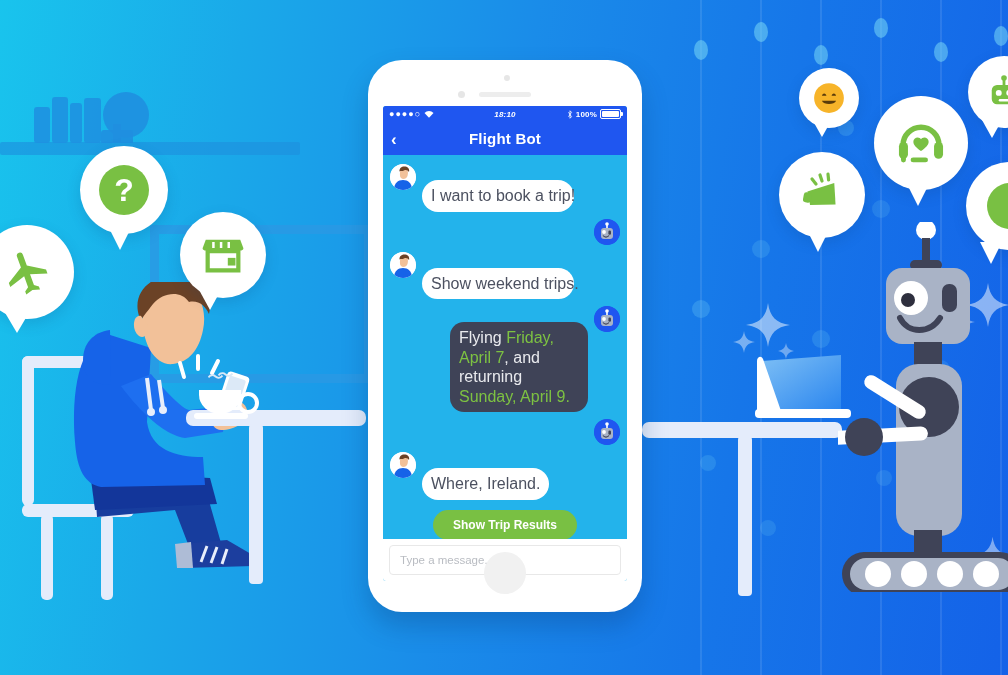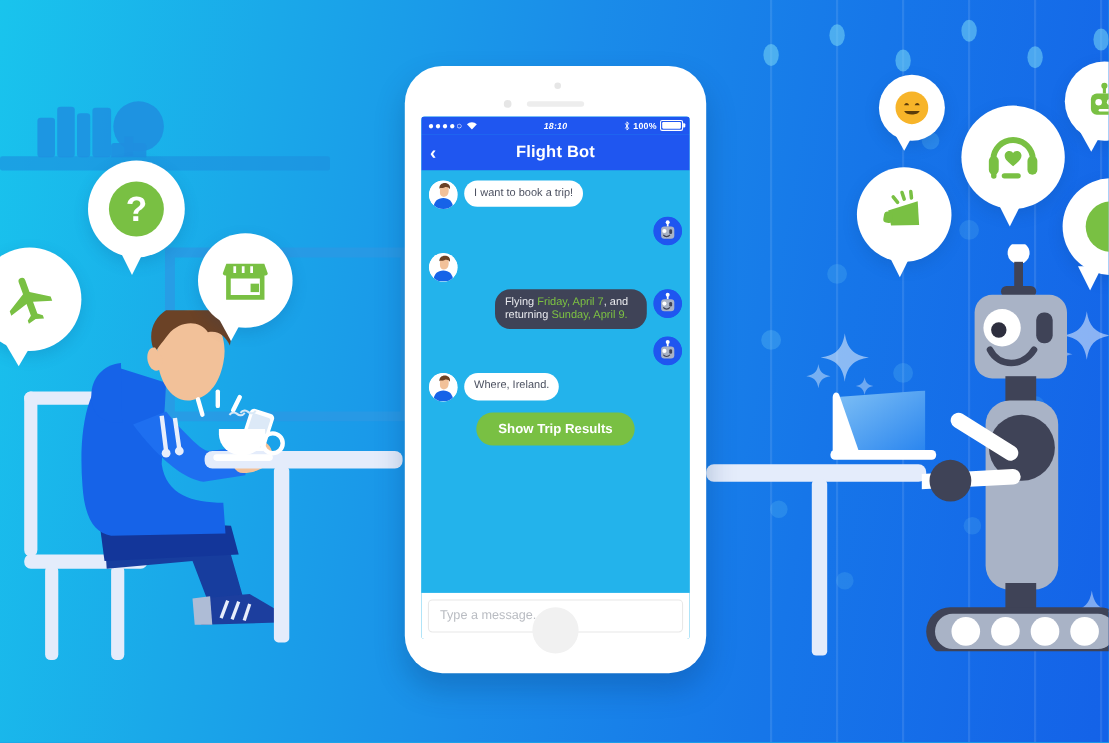--- a/index.html
+++ b/index.html
@@ -66,21 +66,21 @@
 
   #navbar{height:33px;background:#1f56f0;display:flex;align-items:center;justify-content:center;position:relative;}
   #navbar .title{color:#fff;font-size:15px;font-weight:bold;letter-spacing:.2px;}
   #navbar .back{position:absolute;left:8px;top:50%;transform:translateY(-50%);color:#fff;font-size:17px;font-weight:bold;line-height:1;}
 
   #chat{position:absolute;top:49px;left:0;right:0;bottom:42px;background:#23b3eb;padding:9px 7px 0 7px;box-sizing:border-box;}
   .row{display:flex;align-items:flex-start;margin-bottom:7px;}
   .row.bot{justify-content:flex-end;}
   .av{width:26px;height:26px;border-radius:50%;flex:0 0 26px;overflow:hidden;background:#fff;position:relative;}
   .av.bot{background:#1f56f0;}
-  .msg{max-width:152px;padding:6px 9px;border-radius:14px;font-size:10px;line-height:1.22;box-sizing:border-box;}
+  .msg{max-width:152px;padding:6px 9px;border-radius:14px;font-size:16px;line-height:1.22;box-sizing:border-box;margin-top:16px;}
   .msg.user{background:#fff;color:#4c5160;margin-left:6px;border-radius:16px;white-space:nowrap;}
   .msg.bot{background:#3f4357;color:#e9eaee;margin-right:6px;}
   .msg.bot .hl{color:#7dc242;}
   #ctabtn{display:block;margin:10px auto 0 auto;background:#79c043;color:#fff;border:none;border-radius:17px;
     padding:8px 20px;font-size:12px;font-weight:bold;font-family:inherit;cursor:pointer;}
   #inputbar{position:absolute;left:0;bottom:0;width:100%;height:42px;background:#fff;
     display:flex;align-items:center;box-sizing:border-box;padding:5px 6px;}
   #msgfield{flex:1;height:30px;border:1px solid #e8e8e8;border-radius:4px;background:#fff;
     display:flex;align-items:center;padding:0 10px;box-sizing:border-box;color:#b9bcc2;font-size:11.5px;}
 
@@ -385,20 +385,21 @@
 
         <div class="row">
           <span class="av">
             <svg width="26" height="26" viewBox="0 0 26 26">
               <circle cx="13" cy="13" r="13" fill="#fff"></circle>
               <path d="M4 26 C4 19 8 16 13 16 C18 16 22 19 22 26 Z" fill="#1663e8"></path>
               <path d="M10 8 C10 4.5 13 3 15.5 4 C18 5 18.5 9 17.5 12 C16.5 15 13 16 11 14 C9.5 12.5 10 10 10 8 Z" fill="#f2c199"></path>
               <path d="M9.5 7.5 C9 3.5 13 1.5 16.5 2.8 C19 3.8 19.5 6 19 8 C18 6.5 16 5.5 14 6.5 C12 7.5 10.5 6.5 9.5 7.5 Z" fill="#6b4226"></path>
             </svg>
           </span>
+          <div class="msg user">Show weekend trips.</div>
         </div>
 
         <div class="row bot">
           <div class="msg bot" style="max-width:138px">
             <span>Flying </span><span class="hl">Friday, April 7</span><span>, and returning </span><span class="hl">Sunday, April 9.</span>
           </div>
           <span class="av bot">
             <svg width="26" height="26" viewBox="0 0 26 26">
               <circle cx="13" cy="13" r="13" fill="#1f56f0"></circle>
               <circle cx="13" cy="5" r="1.8" fill="#fff"></circle>

